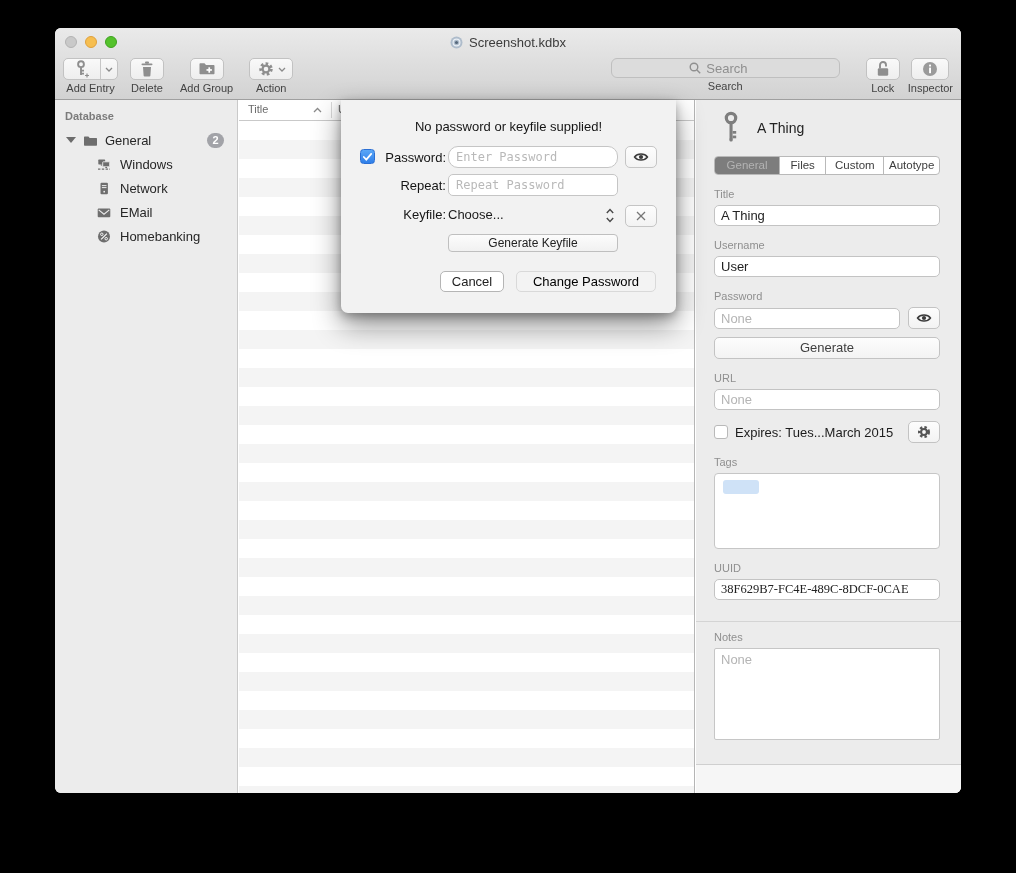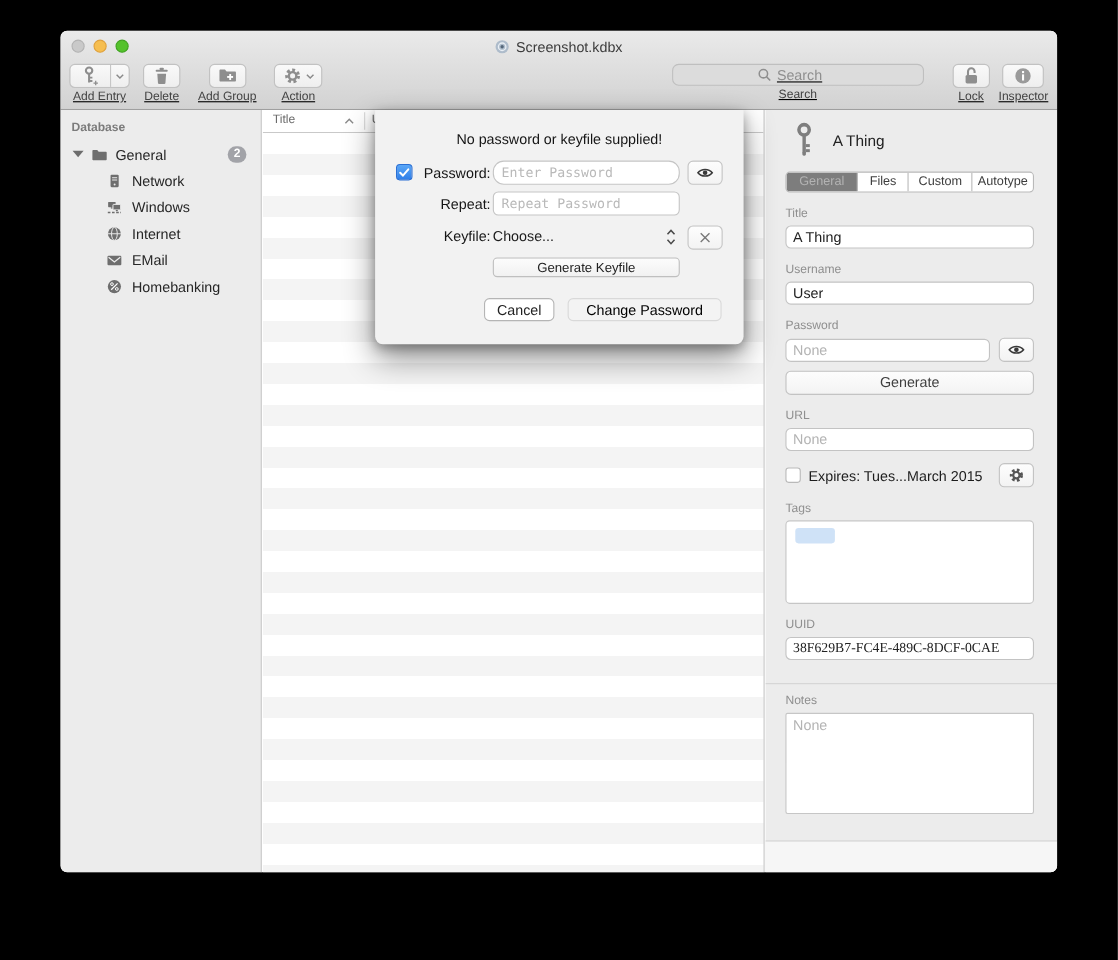--- a/index.html
+++ b/index.html
@@ -13,21 +13,21 @@
   .traffic { position:absolute; left:10px; top:8px; display:flex; gap:8px; }
   .light { width:12px; height:12px; border-radius:50%; }
   .light.close { background:#c9c9c9; border:1px solid #b3b3b3; }
   .light.min { background:#f6be50; border:1px solid #dfa13c; }
   .light.zoom { background:#54c22c; border:1px solid #3fa220; }
   .titlegroup { position:absolute; left:0; right:0; top:0; height:28px; display:flex; align-items:center; justify-content:center; gap:6px; }
   .proxyicon { width:13px; height:13px; }
   .wintitle { font-size:13px; color:#3c3c3c; }
 
   .toolbar { position:relative; height:44px; display:flex; align-items:flex-start; padding:2px 8px 0 8px; }
-  .tb-item { display:flex; flex-direction:column; align-items:center;text-decoration:underline; }
+  .tb-item { display:flex; flex-direction:column; align-items:center; }
   .tb-label { font-size:11px; color:#434343; margin-top:2px; white-space:nowrap; }
   .tb-btn { height:22px; background:linear-gradient(#f9f9f9,#eeeeee); border:1px solid #c2c2c2; border-radius:5px;
     display:flex; align-items:center; justify-content:center; }
   .split { display:flex; padding:0; overflow:hidden; }
   .split .seg-main { width:36px; height:100%; display:flex; align-items:center; justify-content:center; }
   .split .seg-arrow { width:17px; height:100%; border-left:1px solid #c6c6c6; display:flex; align-items:center; justify-content:center; }
   .tb-single { width:34px; }
   .tb-action { width:44px; gap:3px; }
   .ml12{margin-left:12px} .ml16{margin-left:16px} .ml14{margin-left:26px} .ml8{margin-left:8px}
   .searchwrap { margin-left:auto; display:flex; flex-direction:column; align-items:center; }
@@ -243,52 +243,42 @@
             <path d="M1.5 4.1 c0-.4.3-.7.7-.7 h3.7 l1.3 1.5 h6.6 c.4 0 .7.3.7.7 v6.4 c0 .4-.3.7-.7.7 H2.2 c-.4 0-.7-.3-.7-.7 z" fill="#6e6e6e"></path>
           </svg>
         </span>
         <span>General</span>
         <span class="badge">2</span>
       </div>
 
       <div class="sb-row sb-child">
         <span class="icon">
           <svg width="16" height="15" viewBox="0 0 15 15">
-            <rect x="4" y="1.8" width="7.4" height="11.4" rx="1" fill="#6e6e6e"></rect>
-            <line x1="5.4" y1="4.6" x2="10" y2="4.6" stroke="#ececec" stroke-width="1"></line>
-            <line x1="5.4" y1="6.6" x2="10" y2="6.6" stroke="#ececec" stroke-width="1"></line>
-            <circle cx="7.7" cy="10.7" r="0.9" fill="#ececec"></circle>
-          </svg>
-        </span>
-        <span>Network</span>
-      </div>
-
-      <div class="sb-row sb-child">
-        <span class="icon">
-          <svg width="16" height="15" viewBox="0 0 15 15">
             <rect x="1.8" y="2.6" width="6.8" height="4.8" rx="0.6" fill="#6e6e6e"></rect>
             <rect x="4.3" y="7.4" width="1.8" height="1.2" fill="#6e6e6e"></rect>
             <rect x="6.2" y="4.8" width="7" height="5" rx="0.6" fill="#6e6e6e" stroke="#ececec" stroke-width="0.9"></rect>
             <rect x="8.8" y="9.8" width="1.8" height="1.2" fill="#6e6e6e"></rect>
             <line x1="1.5" y1="12.2" x2="13.5" y2="12.2" stroke="#6e6e6e" stroke-width="1.2" stroke-dasharray="2.4 1.4"></line>
           </svg>
         </span>
         <span>Windows</span>
       </div>
 
       <div class="sb-row sb-child">
         <span class="icon">
           <svg width="16" height="15" viewBox="0 0 15 15">
-            <circle cx="7.5" cy="7.5" r="5.9" fill="#6e6e6e"></circle>
-            <ellipse cx="7.5" cy="7.5" rx="2.6" ry="5.9" fill="none" stroke="#ececec" stroke-width="0.9"></ellipse>
-            <line x1="1.6" y1="7.5" x2="13.4" y2="7.5" stroke="#ececec" stroke-width="0.9"></line>
+            <rect x="4" y="1.8" width="7.4" height="11.4" rx="1" fill="#6e6e6e"></rect>
+            <line x1="5.4" y1="4.6" x2="10" y2="4.6" stroke="#ececec" stroke-width="1"></line>
+            <line x1="5.4" y1="6.6" x2="10" y2="6.6" stroke="#ececec" stroke-width="1"></line>
+            <circle cx="7.7" cy="10.7" r="0.9" fill="#ececec"></circle>
           </svg>
         </span>
-        <span>Internet</span>
-      </div>
+        <span>Network</span>
+      </div>
+
 
       <div class="sb-row sb-child">
         <span class="icon">
           <svg width="16" height="15" viewBox="0 0 15 15">
             <rect x="1.2" y="3.6" width="12.6" height="8.6" rx="1" fill="#6e6e6e"></rect>
             <polyline points="2.2,4.8 7.5,9.2 12.8,4.8" fill="none" stroke="#ececec" stroke-width="1.1"></polyline>
           </svg>
         </span>
         <span>EMail</span>
       </div>

